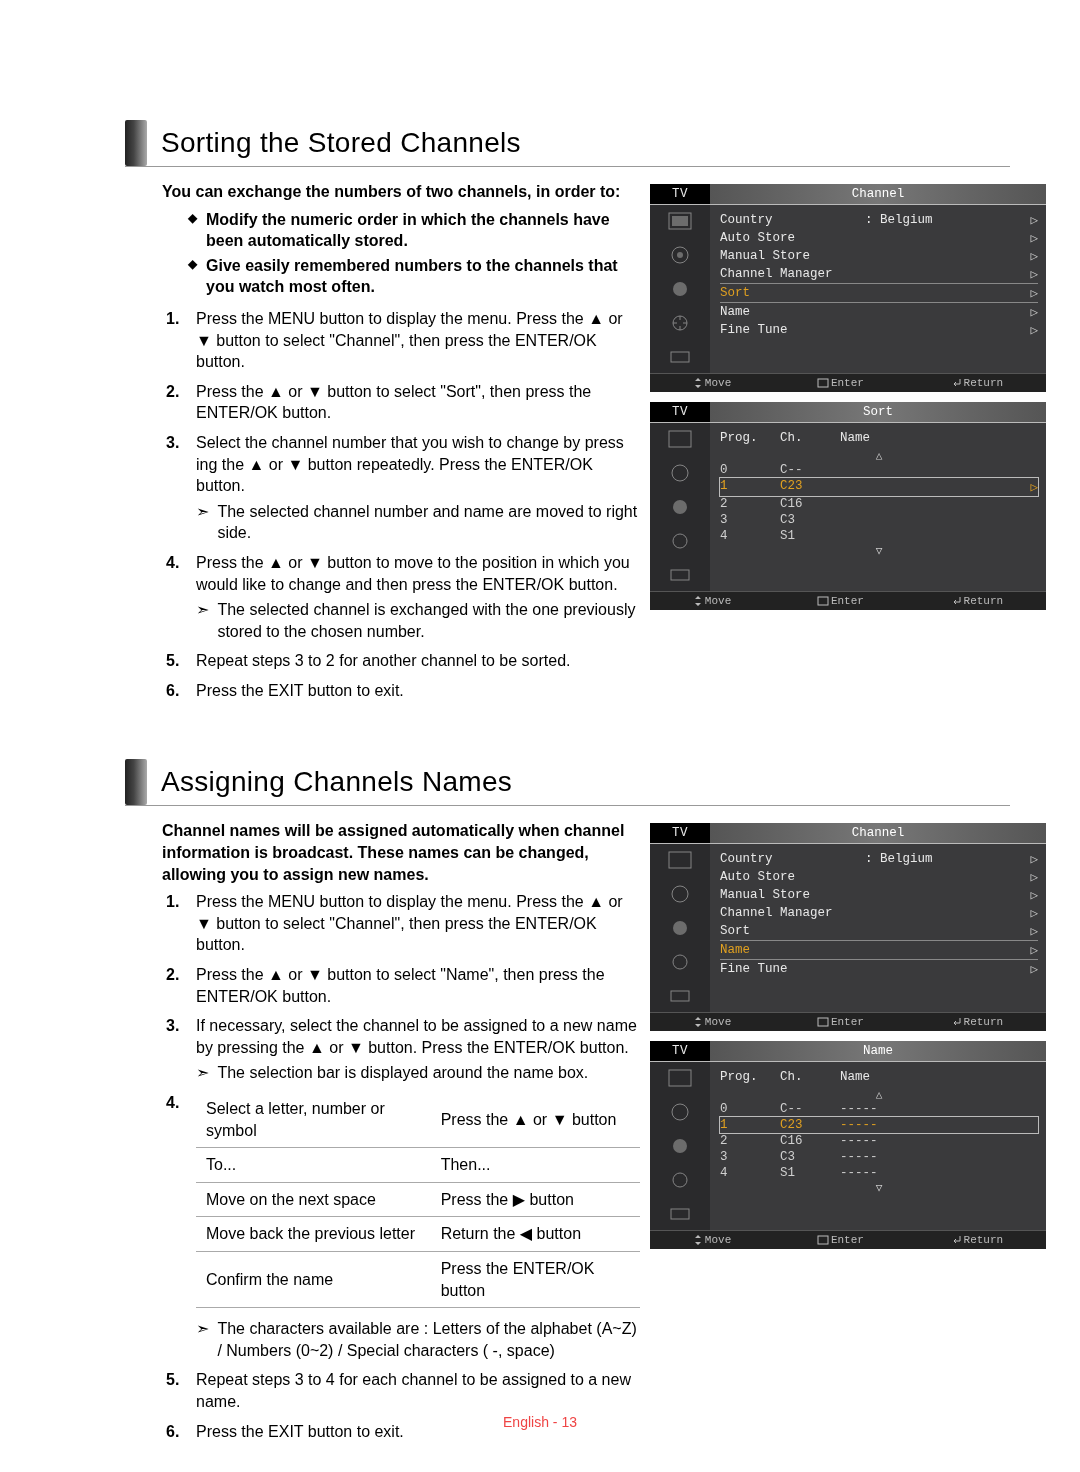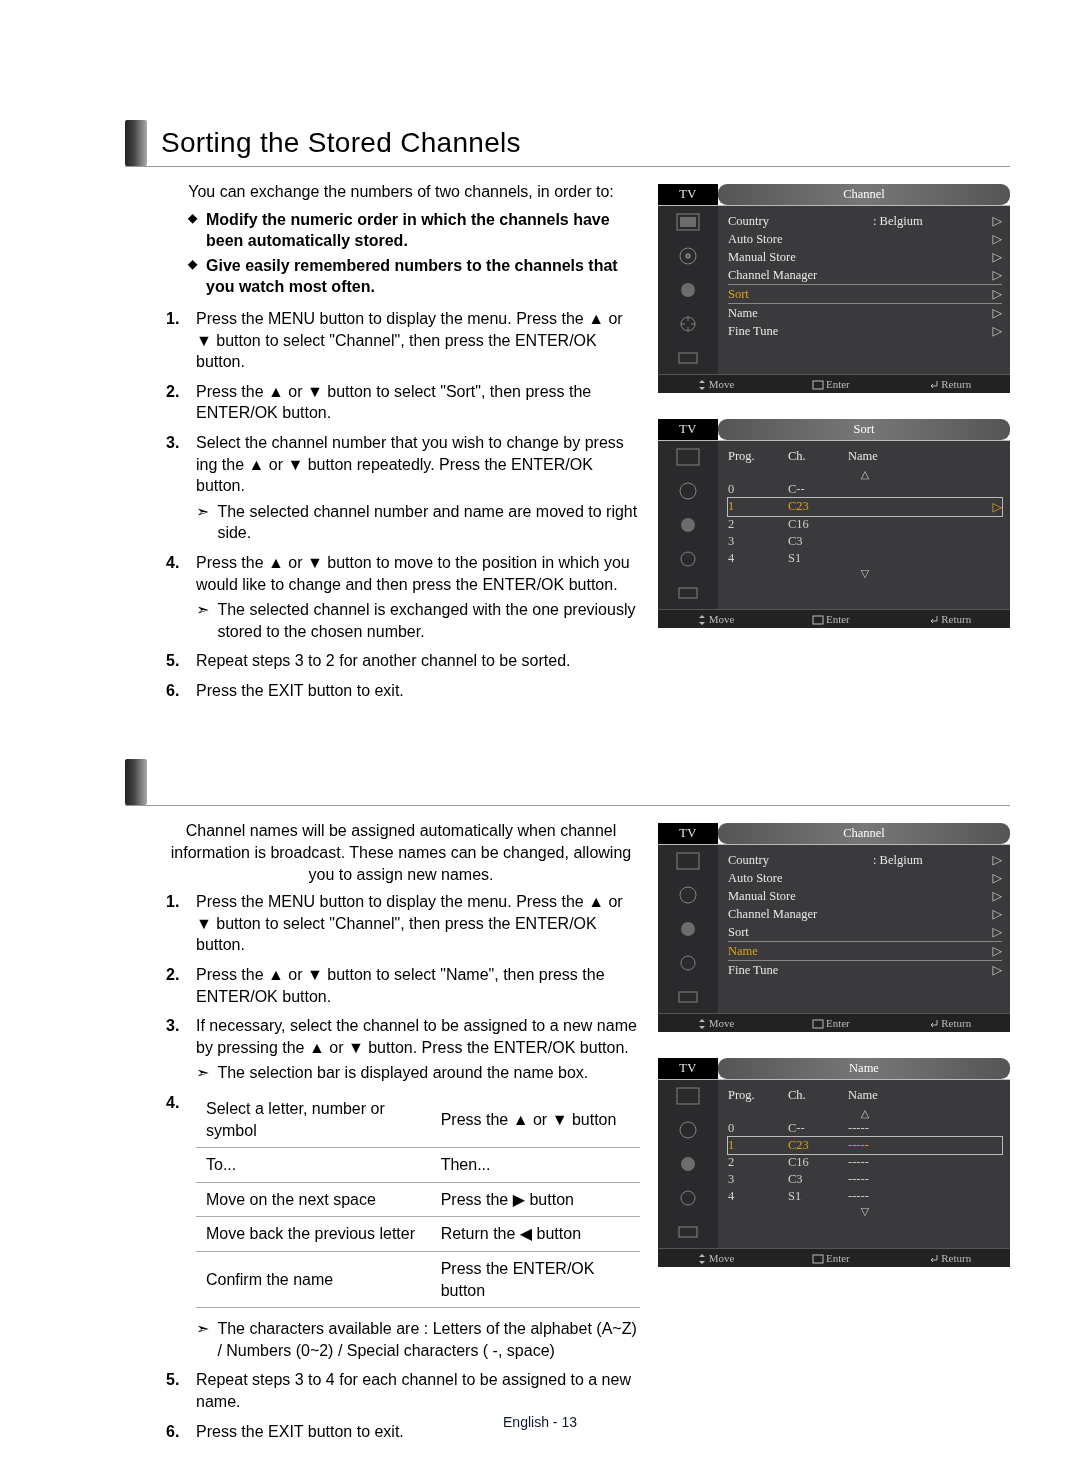--- a/index.html
+++ b/index.html
@@ -4,35 +4,35 @@
 <style>
   * { box-sizing: border-box; margin: 0; padding: 0; }
   html, body { width: 1080px; height: 1472px; font-family: Arial, Helvetica, sans-serif; background: #fff; color: #000; }
   .page { position: relative; width: 1080px; height: 1472px; padding: 120px 70px 8px 70px; }
   .section { margin-bottom: 50px; }
   .section-header { display: flex; align-items: center; border-bottom: 1px solid #999; margin-bottom: 14px; margin-left: 55px; }
   .section-bar { width: 22px; height: 46px; background: linear-gradient(90deg,#222 0%,#444 40%,#666 60%,#aaa 100%); margin-right: 14px; border-radius: 2px; flex-shrink: 0; }
   .section-title { font-size: 28px; font-weight: 400; letter-spacing: .3px; }
   .content-row { display: flex; align-items: flex-start; }
   .text-col { flex: 1; padding-left: 92px; padding-right: 10px; font-size: 16px; line-height: 1.35; }
-  .intro { font-weight: 400; margin-bottom: 6px; text-align: center; }
+  .intro { font-weight: 700; margin-bottom: 6px; }
   .intro-list { margin-left: 26px; margin-bottom: 10px; font-weight: 600; }
   .intro-list li { list-style: none; position: relative; padding-left: 18px; margin-bottom: 3px; }
   .intro-list li::before { content: "◆"; position: absolute; left: 0; top: 1px; font-size: 12px; }
   ol.steps { counter-reset: step; margin-left: 0; }
   ol.steps > li { list-style: none; position: relative; padding-left: 34px; margin-bottom: 8px; }
   ol.steps > li::before { counter-increment: step; content: counter(step) "."; position: absolute; left: 4px; font-weight: 700; }
   .sub { display: flex; margin: 4px 0 0 0; }
   .sub-mark { margin-right: 8px; font-weight: 400; }
   .osd-col { width: 360px; padding-top: 3px; }
   
-  .osd { width: 352px; margin: 0 0 26px auto; font-size: 12.5px; color: #e8e8e8; font-family: Liberation Serif, serif; }
+  .osd { width: 396px; margin: 0 0 10px auto; font-size: 12.5px; color: #e8e8e8; font-family: Liberation Mono, monospace; }
   .osd-titlebar { display: flex; border-bottom: 1px solid #bbb; }
   .osd-left-tab { width: 60px; text-align: center; padding: 3px 0; background: #000; letter-spacing: .5px; }
-  .osd-titlebar .title { flex: 1; text-align: center; padding: 3px 0; background: linear-gradient(90deg,#555 0%,#777 50%,#555 100%); color: #fff; border-radius: 9px; }
+  .osd-titlebar .title { flex: 1; text-align: center; padding: 3px 0; background: linear-gradient(90deg,#555 0%,#777 50%,#555 100%); color: #fff; }
   .osd-body { display: flex; background: #3a3a3c; }
   .osd-icons { width: 60px; background: #2a2a2c; display: flex; flex-direction: column; align-items: center; padding: 6px 0; gap: 14px; }
   .osd-icons svg { opacity: .7; }
   .osd-menu { flex: 1; padding: 6px 8px 6px 10px; }
   .mrow { display: flex; align-items: center; padding: 1px 0; }
   .mrow .label { flex: 0 0 145px; white-space: nowrap; }
   .mrow .val { flex: 1; }
   .mrow .arrow { color: #c8c8c8; }
   .mrow.hl { color: #e0a020; }
   .osd-footer { display: flex; justify-content: space-around; background: #222; padding: 3px 0; font-size: 11px; color: #bbb; border-top: 1px solid #555; }
@@ -43,21 +43,21 @@
   .col-ch { width: 60px; text-align: left; }
   .col-name { flex: 1; }
   .sort-row { display: flex; font-size: 12.5px; padding: 1px 0; color: #d0d0d0; }
   .sort-row.sel { outline: 1px solid #bbb; color: #e0a020; }
   .tri-up, .tri-down { text-align: center; font-size: 11px; color: #ccc; }
   
   .pair-table { width: 100%; border-collapse: collapse; font-size: 16px; margin-top: 4px; }
   .pair-table th, .pair-table td { text-align: left; padding: 6px 10px; border-bottom: 1px solid #aaa; font-weight: 400; }
   .pair-table th { font-weight: 400; }
   .char-note { margin-top: 10px; }
-  .foot-lang { position: absolute; bottom: 42px; left: 0; right: 0; text-align: center; font-size: 14px; color: #0f172a; }
+  .foot-lang { position: absolute; bottom: 42px; left: 0; right: 0; text-align: center; font-size: 14px; color: #ef4444; }
 </style>
 </head>
 <body>
 
 <div class="page">
 
   <div class="section">
     <div class="section-header">
       <div class="section-bar"></div>
       <div class="section-title">Sorting the Stored Channels</div>
@@ -238,20 +238,21 @@
                 </svg><span>Return</span></span>
           </div>
         </div>
       </div>
     </div>
   </div>
 
   <div class="section">
     <div class="section-header">
       <div class="section-bar"></div>
+      <div class="section-title">Assigning Channels Names</div>
     </div>
     <div class="content-row">
       <div class="text-col">
         <div class="intro">Channel names will be assigned automatically when channel information is broadcast.     These names can be changed, allowing you to assign new names.</div>
         <ol class="steps">
           <li><span>Press the MENU button to display the menu. Press the ▲ or ▼ button to select "Channel", then press the ENTER/OK button.</span></li>
           <li><span>Press the ▲ or ▼ button to select "Name", then press the ENTER/OK button.</span></li>
           <li><span>If necessary, select the channel to be assigned to a new name by pressing the ▲ or ▼ button. Press the ENTER/OK button.</span>
             <div class="sub">
                 <span class="sub-mark">➣</span>

